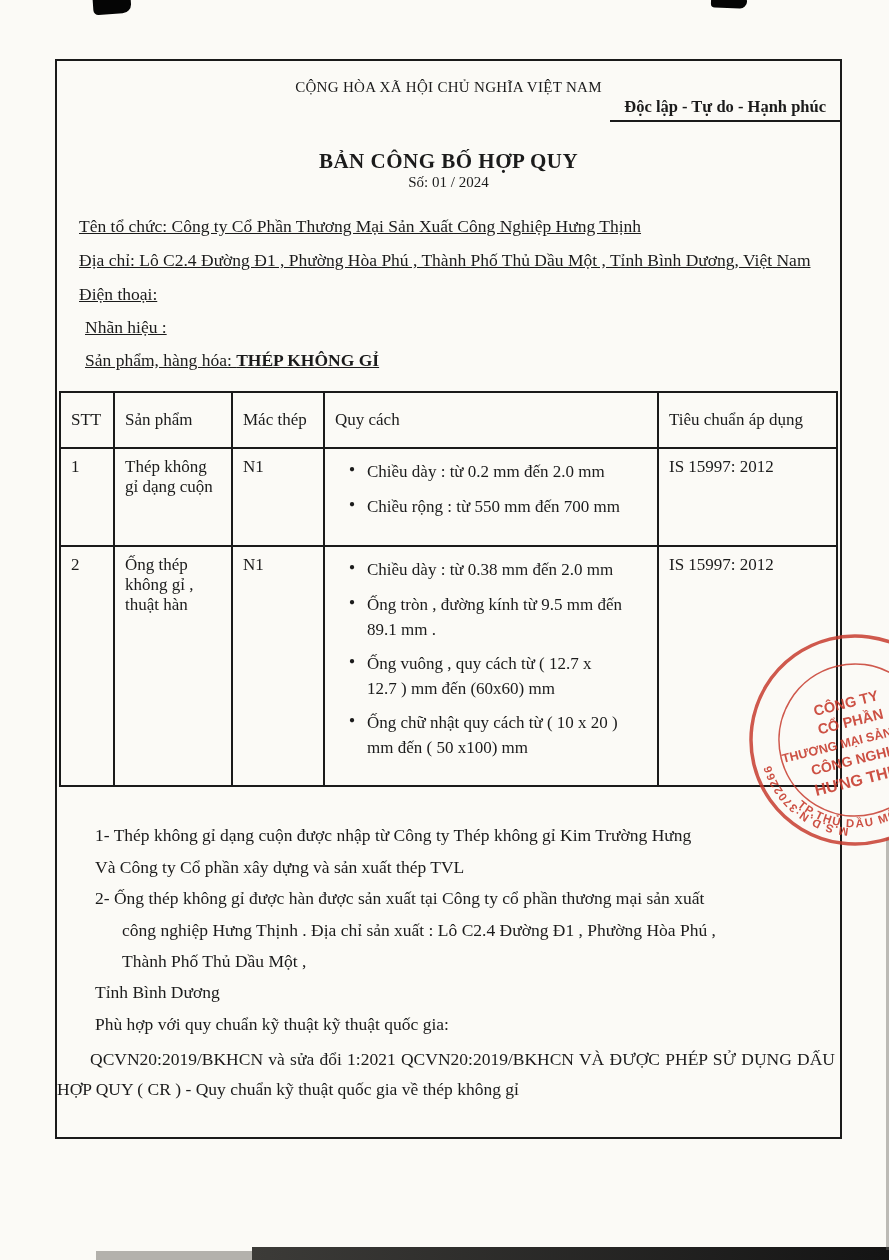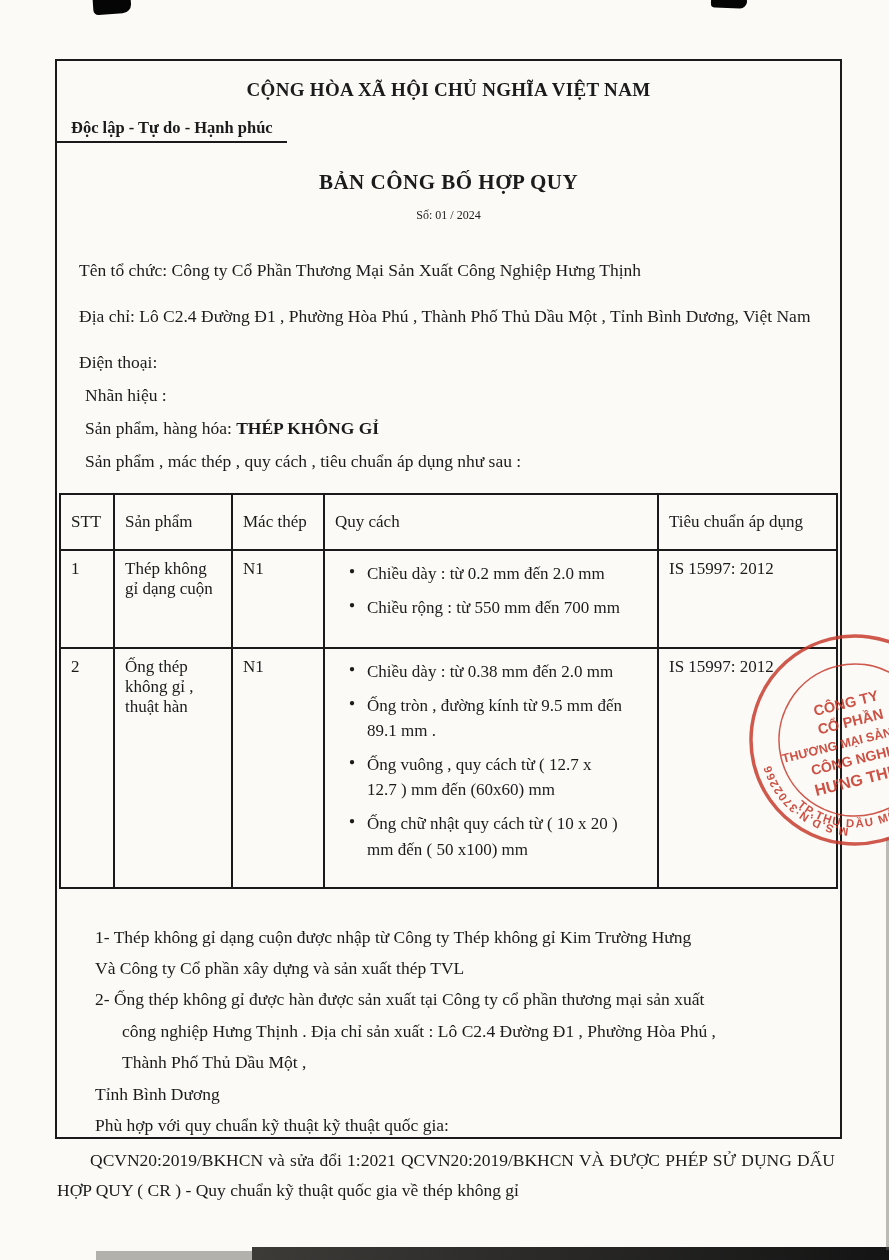--- a/index.html
+++ b/index.html
@@ -19,28 +19,28 @@
   .bbar-dark{position:absolute;left:252px;right:0;bottom:0;height:13px;background:linear-gradient(to right,#3c3b38,#141414);}
   .bbar-gray{position:absolute;left:96px;bottom:0;width:158px;height:9px;background:#9b9document893;background:#9b9893;opacity:.75;}
   .edge-shadow{position:absolute;right:0;top:838px;width:3px;height:412px;background:#6f6c66;opacity:.45;}
 
   
   .frame{
     position:absolute;left:55px;top:59px;width:787px;height:1080px;
     border:2px solid #1a1a1a;box-sizing:border-box;
     padding-top:12px;
   }
-  .nat-title{text-align:center;font-weight:bold;font-size:19px;letter-spacing:.3px;margin-top:6px;}
-  .motto-wrap{text-align:left;margin-top:17px;}
+  .nat-title{text-align:center;font-weight:normal;font-size:15px;letter-spacing:.3px;margin-top:6px;}
+  .motto-wrap{text-align:right;margin-top:1px;}
   .motto{display:inline-block;font-weight:bold;font-size:16.5px;border-bottom:2px solid #1a1a1a;padding:0 14px 3px 14px;}
   .doc-title{text-align:center;font-weight:bold;font-size:21px;letter-spacing:.5px;margin-top:27px;}
-  .doc-number{text-align:center;font-size:12px;margin-top:13px;font-family:Liberation Serif, serif;}
+  .doc-number{text-align:center;font-size:15px;font-family:Liberation Serif, serif;}
 
   .info{padding:16px 22px 0 22px;font-size:17.5px;line-height:1.72;}
-  .info p{margin:16px 0 1px 0;}
+  .info p{margin:4px 0 1px 0;text-decoration:underline;}
   .info .shift{padding-left:6px;margin-top:3px;}
   .bold{font-weight:bold;}
 
   table.spec{
     width:777px;margin:16px auto 0 auto;border-collapse:collapse;
     font-size:17px;table-layout:fixed;
   }
   table.spec th,table.spec td{
     border:2px solid #1a1a1a;padding:8px 10px;text-align:left;
     font-weight:normal;vertical-align:top;box-sizing:border-box;
@@ -88,21 +88,20 @@
 
     <div class="doc-title">BẢN CÔNG BỐ HỢP QUY</div>
     <div class="doc-number">Số: 01 / 2024</div>
 
     <div class="info">
       <p>Tên tổ chức: Công ty Cổ Phần Thương Mại Sản Xuất Công Nghiệp Hưng Thịnh</p>
       <p>Địa chỉ: Lô C2.4 Đường Đ1 , Phường Hòa Phú , Thành Phố Thủ Dầu Một , Tỉnh Bình Dương, Việt Nam</p>
       <p>Điện thoại:</p>
       <p class="shift">Nhãn hiệu :</p>
       <p class="shift"><span>Sản phẩm, hàng hóa: </span><span class="bold">THÉP KHÔNG GỈ</span></p>
-      <p class="shift">Sản phẩm , mác thép , quy cách , tiêu chuẩn áp dụng như sau :</p>
     </div>
 
     <table class="spec">
       <colgroup>
         <col style="width:54px">
           <col style="width:118px">
           <col style="width:92px">
           <col style="width:334px">
           <col style="width:179px">
       </colgroup>

